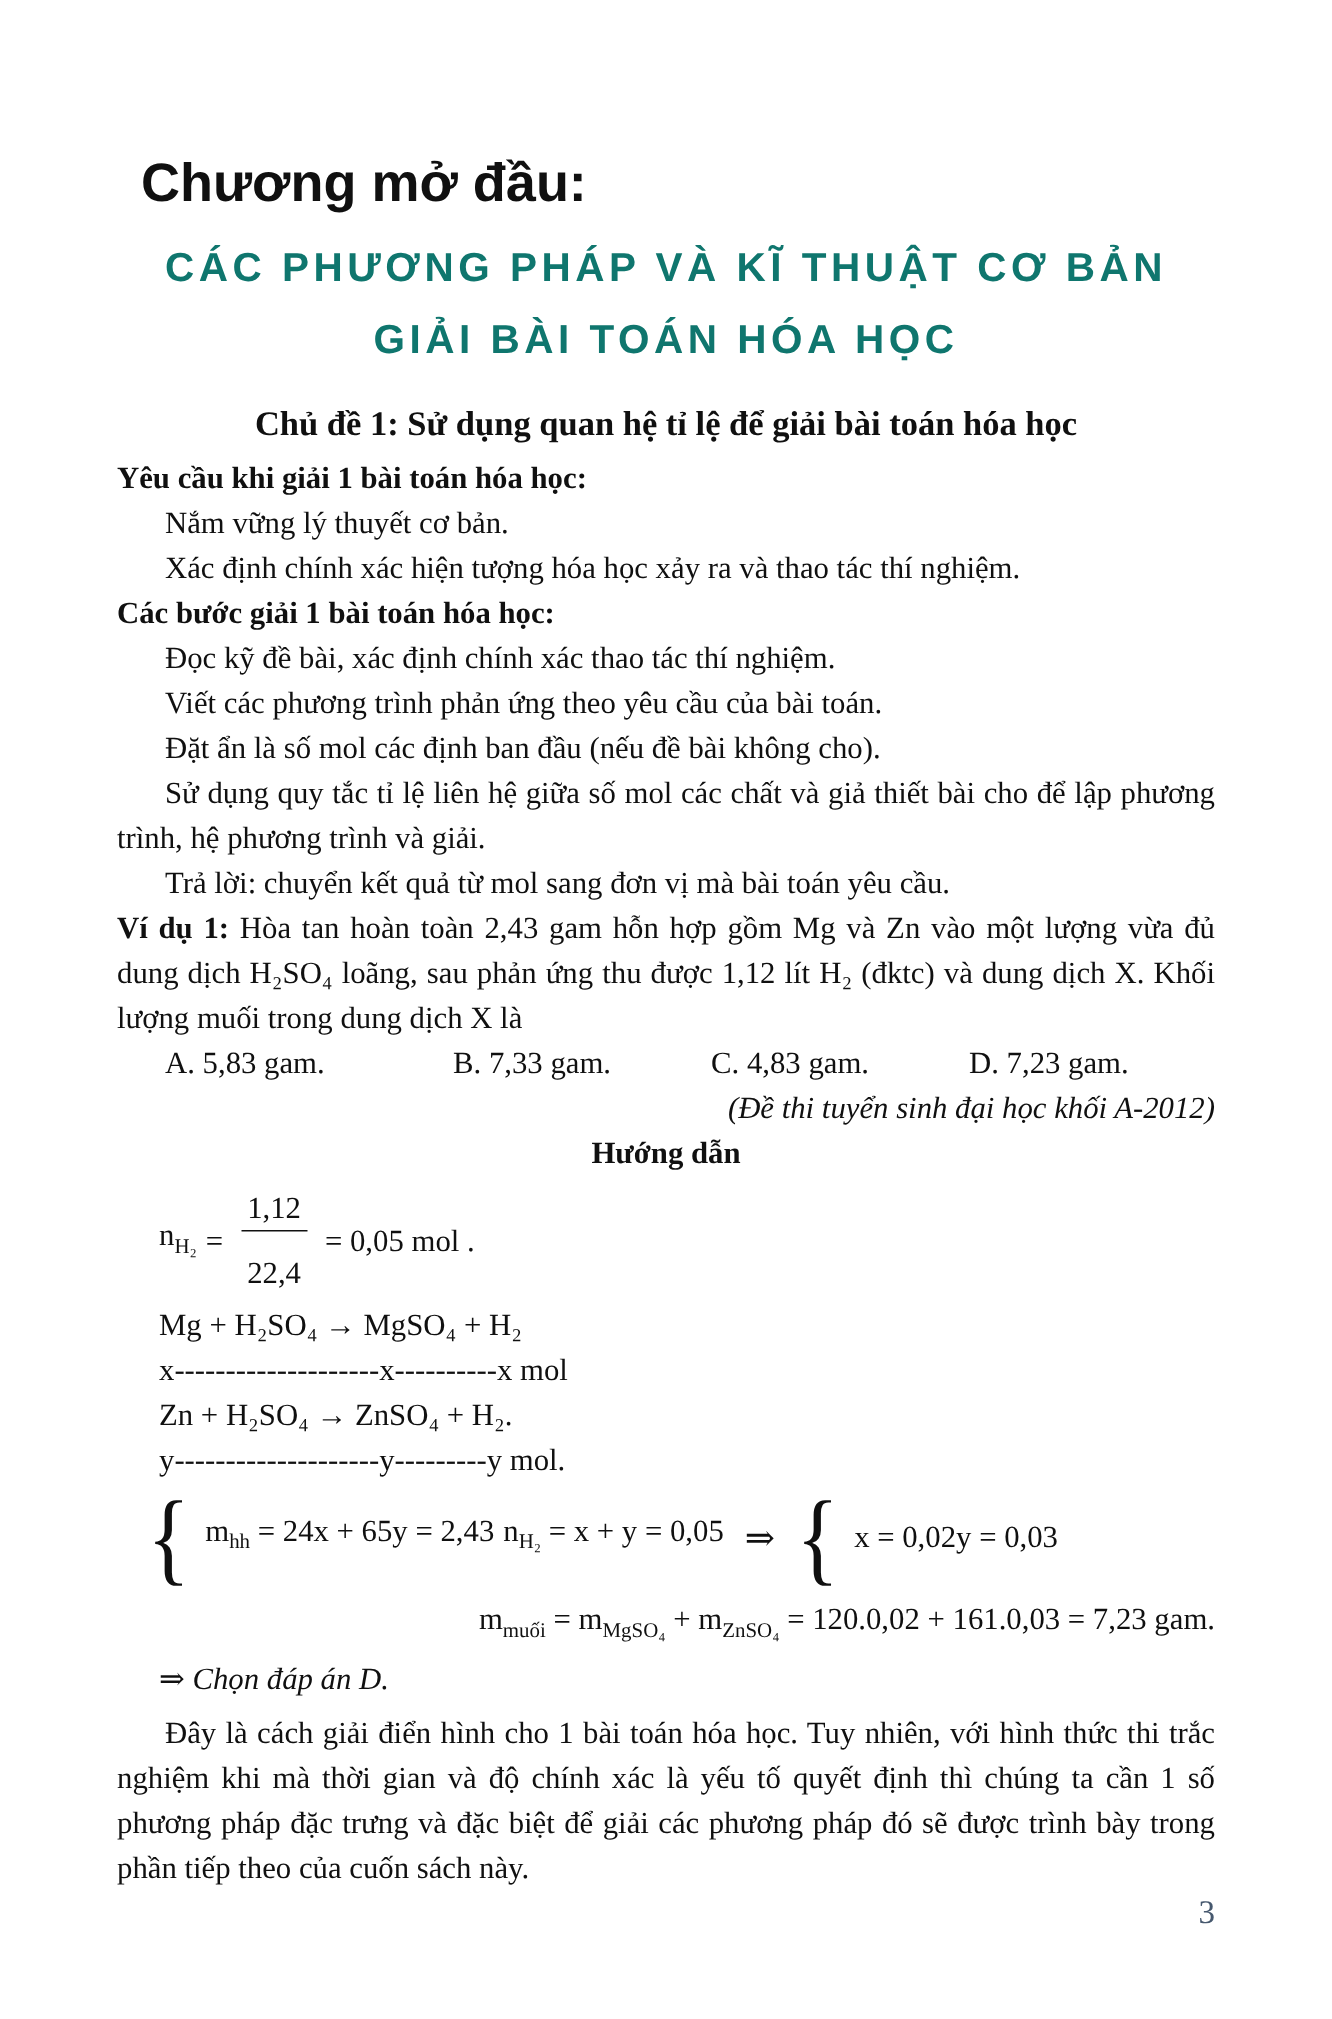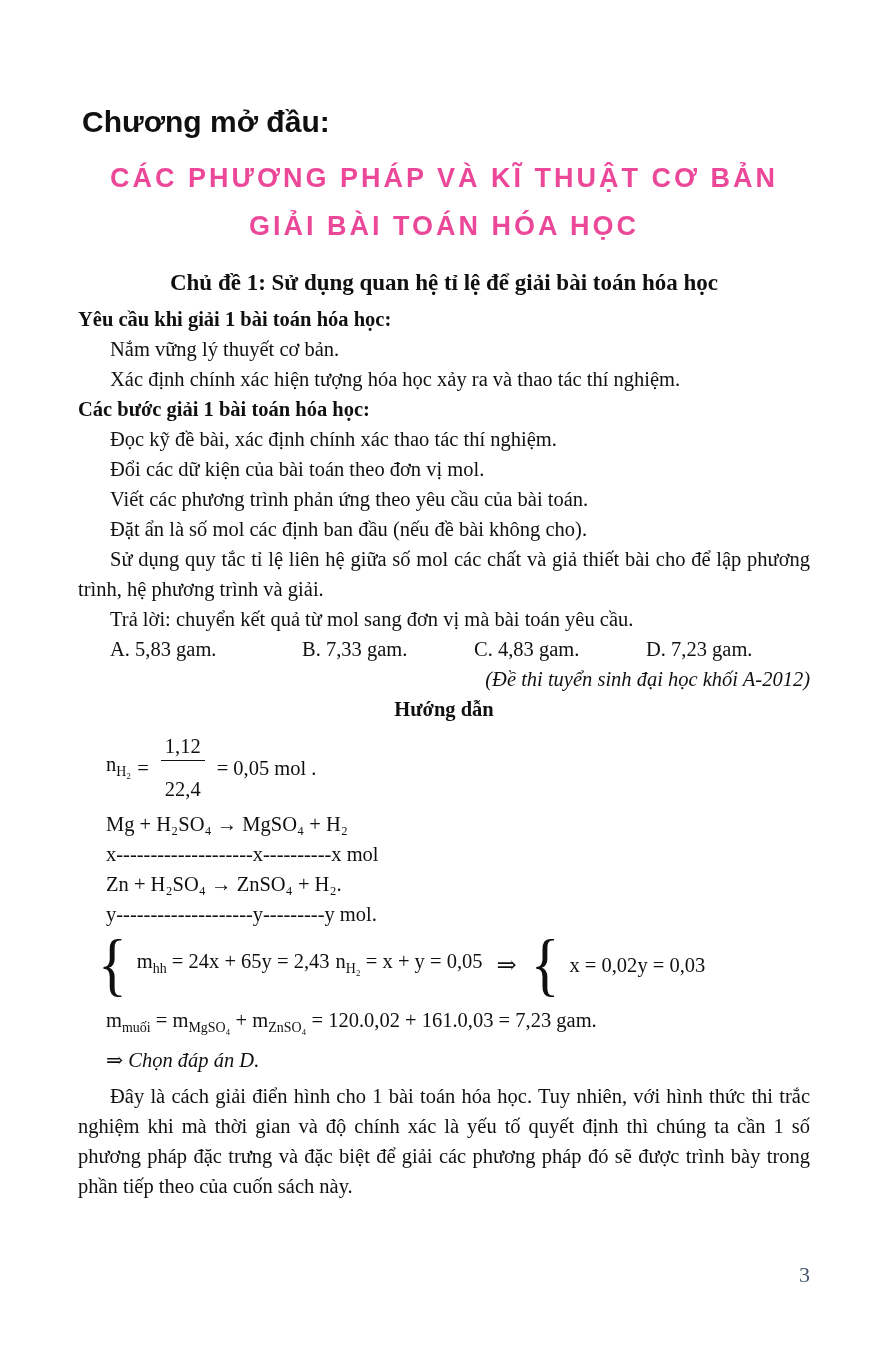--- a/index.html
+++ b/index.html
@@ -9,29 +9,29 @@
     color:#101010;
   }
   .page{
     position:absolute;inset:0;
     padding:104px 78px 0 78px;
     box-sizing:border-box;
   }
   
   .chapter{
     font-family:"Liberation Sans","DejaVu Sans",sans-serif;
-    font-weight:bold;font-size:30px;line-height:36px;
-    margin:0 0 14px 4px;letter-spacing:0;
+    font-weight:bold;font-size:36px;line-height:36px;
+    margin:0 0 14px 16px;letter-spacing:0;
     transform-origin:left center;
   }
   .main-title{
     text-align:center;
     font-family:"Liberation Sans","DejaVu Sans",sans-serif;
     font-weight:bold;font-size:27px;letter-spacing:3px;
-    color:#ec4899;
+    color:#0f766e;
     margin:6px 0 18px 0;
   }
   .main-title .title-line{line-height:48px;}
   .topic{
     text-align:center;font-size:23px;font-weight:bold;
     margin:14px 0 6px 0;line-height:30px;
   }
   
   p{margin:0;font-size:20.5px;line-height:30px;}
   .bold-line{font-weight:bold;}
@@ -66,21 +66,21 @@
     padding-left:20px;margin:6px 0 10px 0;
   }
   .brace{
     font-size:60px;font-weight:400;line-height:60px;
     transform:scaleY(1.15);display:inline-block;
   }
   .sys-col{display:flex;flex-direction:row;}
   .sys-row{font-size:20.5px;line-height:31px;}
   .sys-col.centered .sys-row:nth-child(2){padding-left:6px;}
   .implies{font-size:24px;margin:0 4px;}
-  .mass{margin:4px 0 2px 0;}
+  .mass{margin:4px 0 2px 0;text-align:right;}
   .conclusion{padding-left:28px;}
   .conclusion .ital{font-style:italic;}
   .closing{text-indent:32px;margin-top:6px;}
   .page-number{
     position:absolute;right:78px;bottom:58px;
     font-size:22px;color:#46586e;
   }
 </style>
 </head>
 <body>
@@ -95,26 +95,26 @@
   </div>
 
   <h2 class="topic">Chủ đề 1: Sử dụng quan hệ tỉ lệ để giải bài toán hóa học</h2>
 
   <p class="bold-line">Yêu cầu khi giải 1 bài toán hóa học:</p>
   <p class="item">Nắm vững lý thuyết cơ bản.</p>
   <p class="item">Xác định chính xác hiện tượng hóa học xảy ra và thao tác thí nghiệm.</p>
 
   <p class="bold-line">Các bước giải 1 bài toán hóa học:</p>
   <p class="item">Đọc kỹ đề bài, xác định chính xác thao tác thí nghiệm.</p>
-  <p class="item">Đổi các dữ kiện của bài toán theo đơn vị mol.</p>
   <p class="item">Viết các phương trình phản ứng theo yêu cầu của bài toán.</p>
   <p class="item">Đặt ẩn là số mol các định ban đầu (nếu đề bài không cho).</p>
   <p class="wrap-item">Sử dụng quy tắc tỉ lệ liên hệ giữa số mol các chất và giả thiết bài cho để lập phương trình, hệ phương trình và giải.</p>
   <p class="item">Trả lời: chuyển kết quả từ mol sang đơn vị mà bài toán yêu cầu.</p>
 
+  <p class="example just"><b>Ví dụ 1:</b><span> Hòa tan hoàn toàn 2,43 gam hỗn hợp gồm Mg và Zn vào một lượng vừa đủ dung dịch H₂SO₄ loãng, sau phản ứng thu được 1,12 lít H₂ (đktc) và dung dịch X. Khối lượng muối trong dung dịch X là</span></p>
 
   <div class="answers">
     <span>A. 5,83 gam.</span>
     <span>B. 7,33 gam.</span>
     <span>C. 4,83 gam.</span>
     <span>D. 7,23 gam.</span>
   </div>
 
   <p class="source">(Đề thi tuyển sinh đại học khối A-2012)</p>
 

